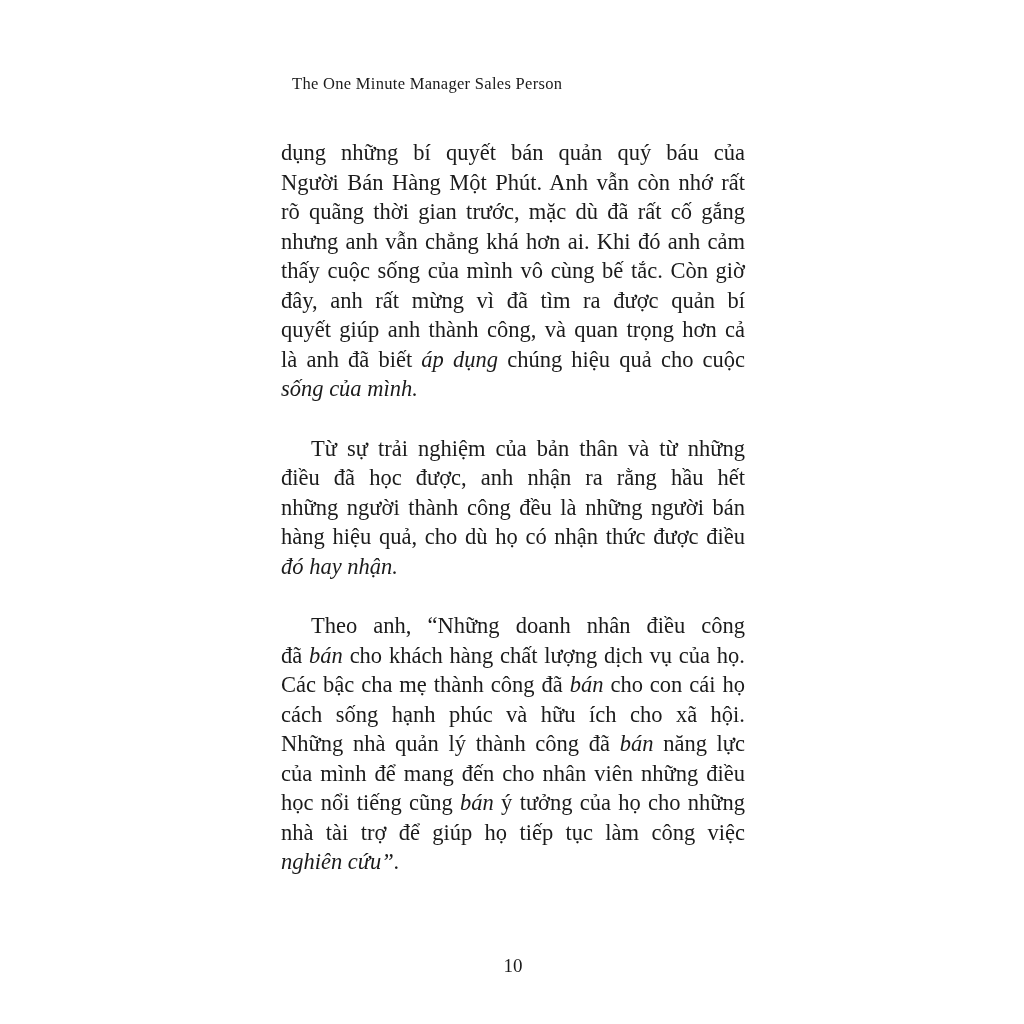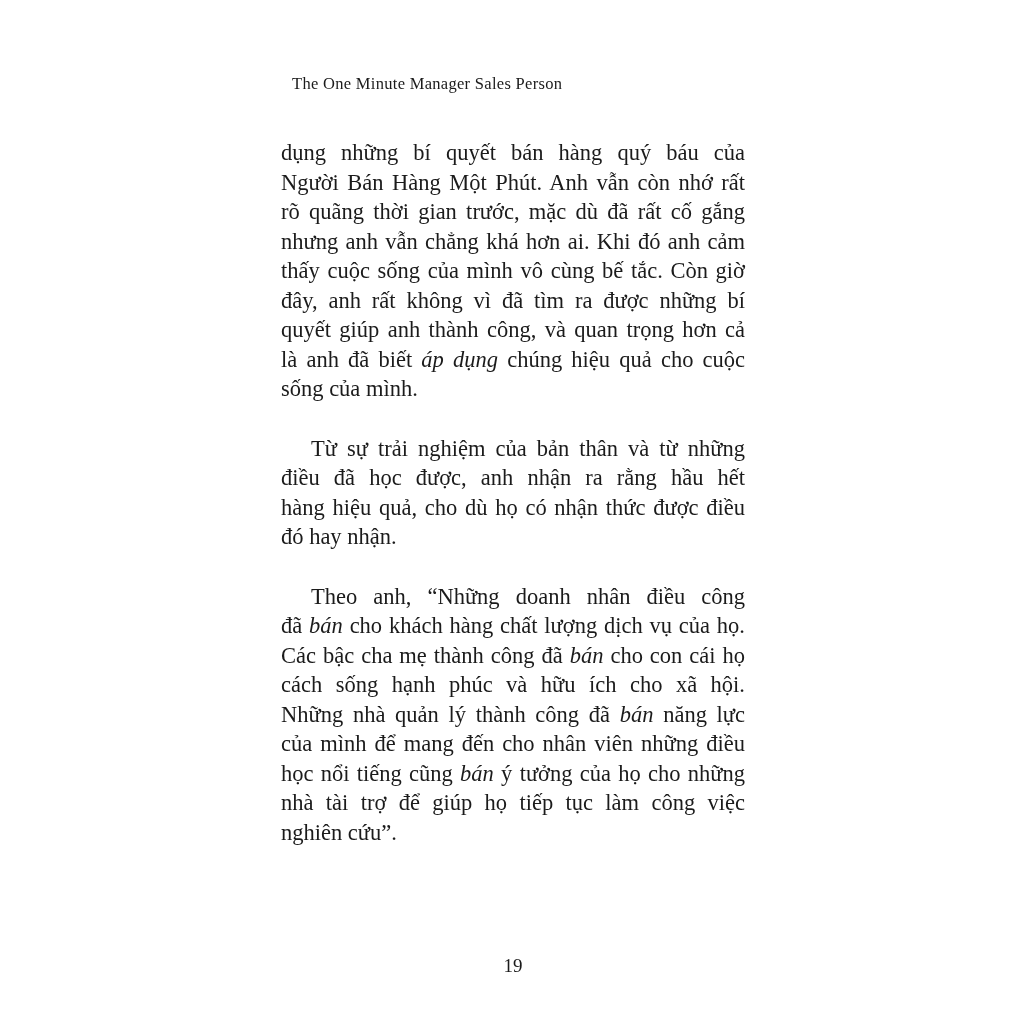--- a/index.html
+++ b/index.html
@@ -35,20 +35,21 @@
   }
   .paragraph + .paragraph {
     margin-top: 30px;
   }
   .line {
     text-align: justify;
     text-align-last: justify;
   }
   .line.last {
     text-align-last: left;
+    font-style: italic;
   }
   .line.indent {
     text-indent: 30px;
   }
   .italic {
     font-style: italic;
   }
   .folio {
     position: absolute;
     left: 281px;
@@ -60,43 +61,44 @@
   }
 </style>
 </head>
 <body>
 
 <div class="scan-page" style="background: rgb(255, 255, 255); color: rgb(27, 27, 27);">
   <div class="running-head">The One Minute Manager Sales Person</div>
 
   <div class="page-body">
       <div class="paragraph">
-        <div class="line"><span>dụng những bí quyết bán hàng quý báu của</span></div>
+        <div class="line"><span>dụng những bí quyết bán quản quý báu của</span></div>
         <div class="line"><span>Người Bán Hàng Một Phút. Anh vẫn còn nhớ rất</span></div>
         <div class="line"><span>rõ quãng thời gian trước, mặc dù đã rất cố gắng</span></div>
         <div class="line"><span>nhưng anh vẫn chẳng khá hơn ai. Khi đó anh cảm</span></div>
         <div class="line"><span>thấy cuộc sống của mình vô cùng bế tắc. Còn giờ</span></div>
-        <div class="line"><span>đây, anh rất không vì đã tìm ra được những bí</span></div>
+        <div class="line"><span>đây, anh rất mừng vì đã tìm ra được quản bí</span></div>
         <div class="line"><span>quyết giúp anh thành công, và quan trọng hơn cả</span></div>
         <div class="line"><span>là anh đã biết </span><span class="italic">áp dụng</span><span> chúng hiệu quả cho cuộc</span></div>
         <div class="line last"><span>sống của mình.</span></div>
       </div>
       <div class="paragraph">
         <div class="line indent"><span>Từ sự trải nghiệm của bản thân và từ những</span></div>
         <div class="line"><span>điều đã học được, anh nhận ra rằng hầu hết</span></div>
+        <div class="line"><span>những người thành công đều là những người bán</span></div>
         <div class="line"><span>hàng hiệu quả, cho dù họ có nhận thức được điều</span></div>
         <div class="line last"><span>đó hay nhận.</span></div>
       </div>
       <div class="paragraph">
         <div class="line indent"><span>Theo anh, “Những doanh nhân điều công</span></div>
         <div class="line"><span>đã </span><span class="italic">bán</span><span> cho khách hàng chất lượng dịch vụ của họ.</span></div>
         <div class="line"><span>Các bậc cha mẹ thành công đã </span><span class="italic">bán</span><span> cho con cái họ</span></div>
         <div class="line"><span>cách sống hạnh phúc và hữu ích cho xã hội.</span></div>
         <div class="line"><span>Những nhà quản lý thành công đã </span><span class="italic">bán</span><span> năng lực</span></div>
         <div class="line"><span>của mình để mang đến cho nhân viên những điều</span></div>
         <div class="line"><span>học nổi tiếng cũng </span><span class="italic">bán</span><span> ý tưởng của họ cho những</span></div>
         <div class="line"><span>nhà tài trợ để giúp họ tiếp tục làm công việc</span></div>
         <div class="line last"><span>nghiên cứu”.</span></div>
       </div>
     </div>
 
-  <div class="folio">19</div>
+  <div class="folio">10</div>
 </div>
 
 </body></html>

